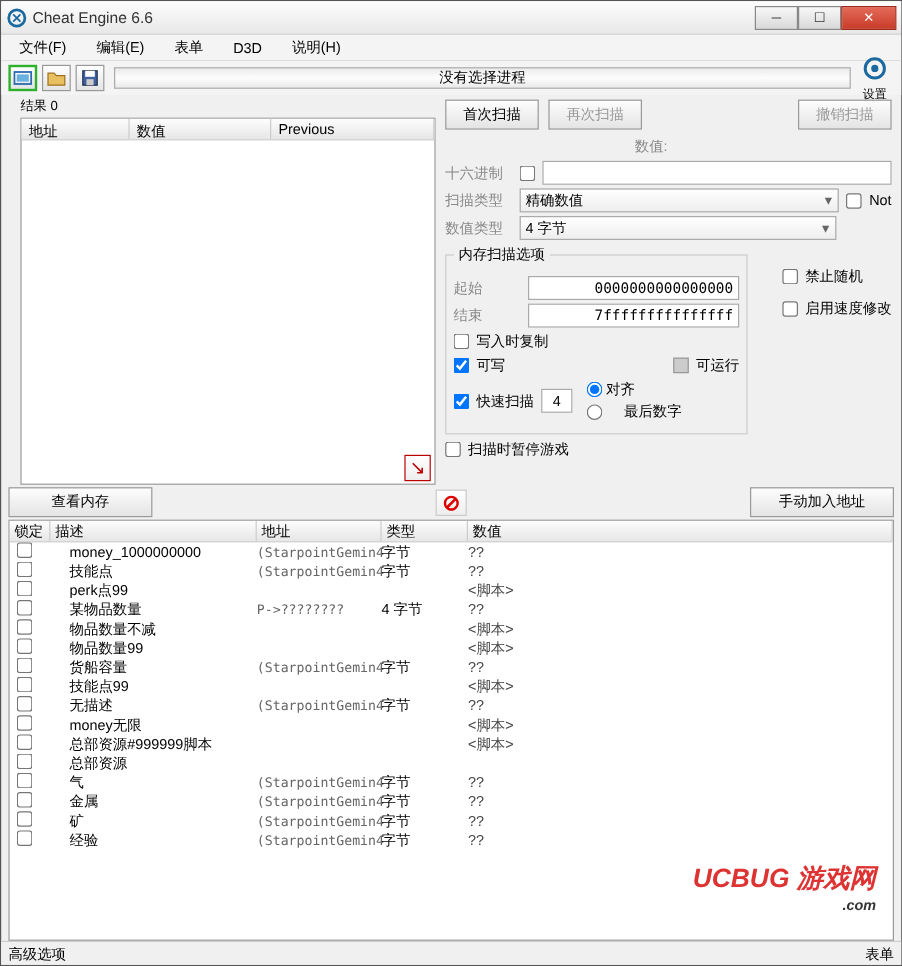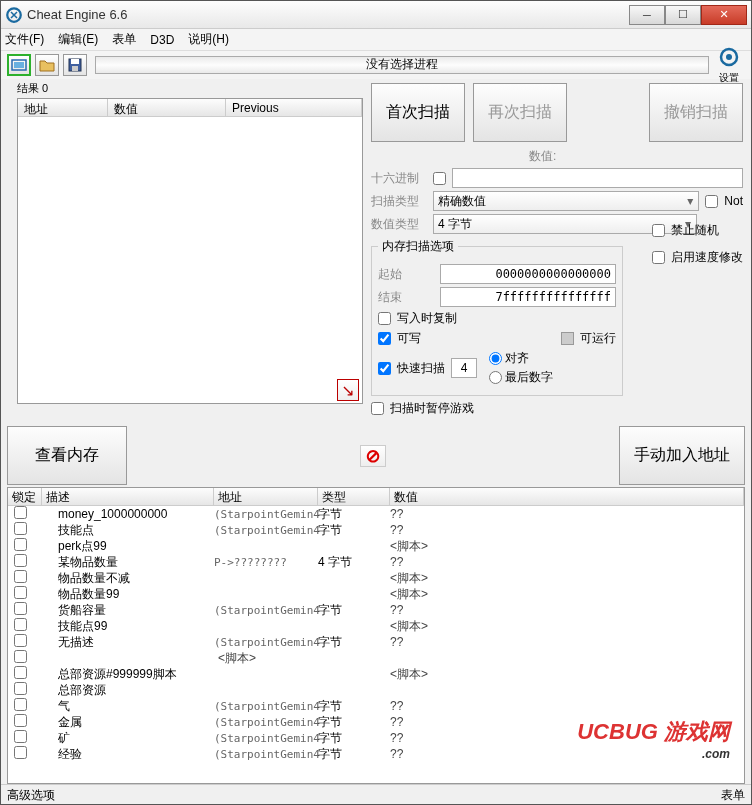--- a/index.html
+++ b/index.html
@@ -41,21 +41,21 @@
 .winbtn.close { background: linear-gradient(to bottom, #e46a5a, #c83c28); color: #fff; width: 46px; border-color: #a02818;}
 .menubar {
   display: flex;
   background: #f4f4f4;
   padding: 2px 4px;
   gap: 14px;
   border-bottom: 1px solid #ddd;
   height: 22px;
   align-items: center;
 }
-.menubar span { cursor: default; }
+.menubar span { cursor: default; margin-left: 11px; }
 .toolbar {
   display: flex;
   align-items: center;
   padding: 2px 6px;
   gap: 4px;
   background: #f4f4f4;
   height: 28px;
 }
 .tbtn {
   width: 24px; height: 22px;
@@ -126,22 +126,22 @@
 }
 .right-col {
   flex: 1;
   padding: 4px 8px 4px 16px;
   position: relative;
 }
 .btnrow { display: flex; gap: 8px; align-items: center; margin-bottom: 6px; }
 .btn {
   border: 1px solid #999;
   background: linear-gradient(to bottom, #fdfdfd, #e4e4e4);
-  padding: 18px 14px;
-  font-size: 16px;
+  padding: 3px 14px;
+  font-size: 12px;
   min-width: 74px;
   text-align: center;
 }
 .btn.disabled { color: #999; }
 .spacer { flex: 1; }
 .fieldset {
   border: 1px solid #ccc;
   padding: 6px 6px;
   margin: 4px 0;
 }
@@ -351,21 +351,21 @@
         </div>
         <div class="row">
           <input type="checkbox" checked="" style="">
           <span>快速扫描</span>
           <input type="text" style="width: 26px; text-align: center;" value="4">
           <div style="display:flex;flex-direction:column;gap:2px;margin-left:6px">
             <label style="display:flex;align-items:center;gap:3px">
                 <input type="radio" checked="" style="">
                 <span>对齐</span>
               </label>
-            <label style="display:flex;align-items:center;gap:3px">
+            <label style="display:flex;align-items:center;gap:18px">
                 <input type="radio" style="">
                 <span>最后数字</span>
               </label>
           </div>
         </div>
       </fieldset>
 
       <div class="scan-opts-side">
         <label class="row">
             <input type="checkbox" style="">
@@ -459,20 +459,21 @@
         </div>
         <div class="addr-row">
           <div class="cb"><input type="checkbox" style=""></div>
           <div class="desc">无描述</div>
           <div class="ad">(StarpointGemin4</div>
           <div class="ty">字节</div>
           <div class="va">??</div>
         </div>
         <div class="addr-row">
           <div class="cb"><input type="checkbox" style=""></div>
+          <div class="desc">money无限</div>
           <div class="ad"></div>
           <div class="ty"></div>
           <div class="va">&lt;脚本&gt;</div>
         </div>
         <div class="addr-row">
           <div class="cb"><input type="checkbox" style=""></div>
           <div class="desc">总部资源#999999脚本</div>
           <div class="ad"></div>
           <div class="ty"></div>
           <div class="va">&lt;脚本&gt;</div>

